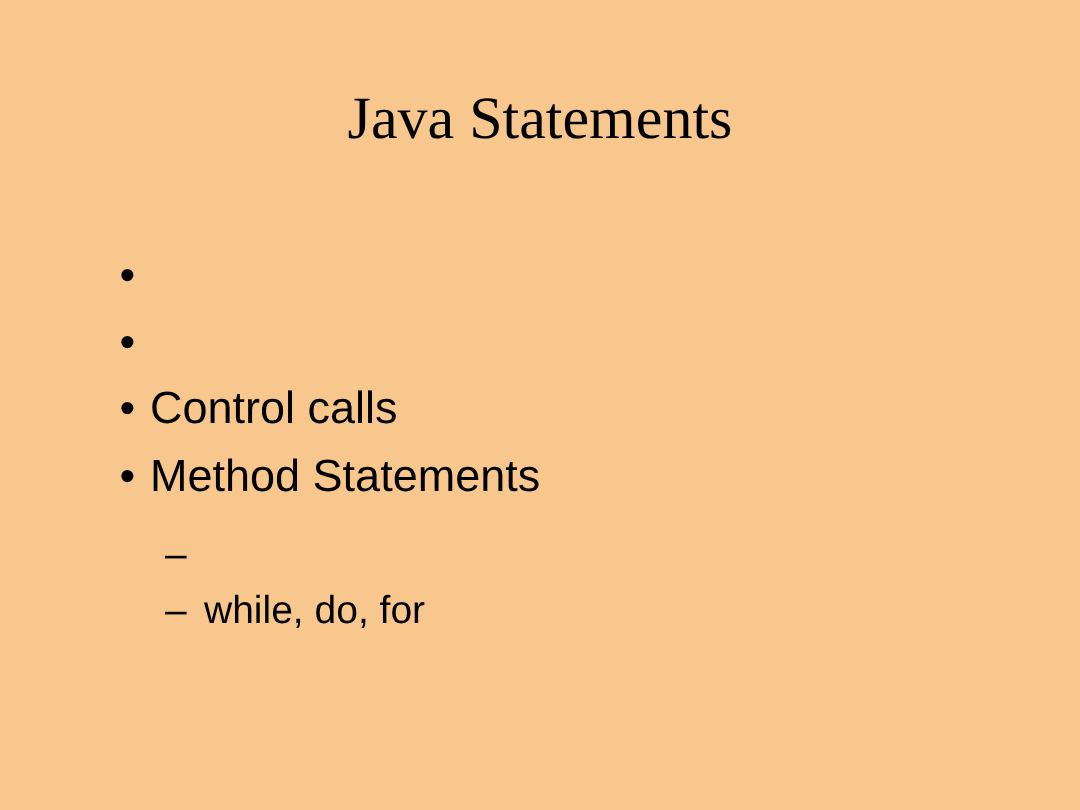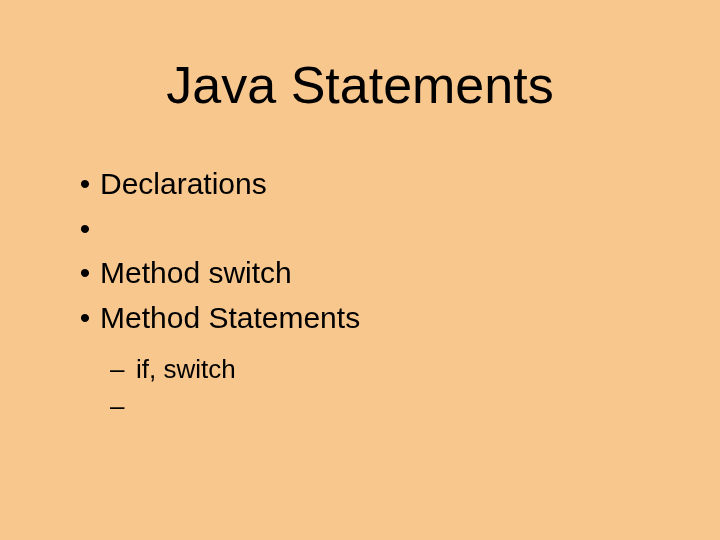--- a/index.html
+++ b/index.html
@@ -19,22 +19,23 @@
     height: 540px;
     position: relative;
     box-sizing: border-box;
   }
   .title {
     position: absolute;
     top: 55px;
     left: 0;
     width: 100%;
     text-align: center;
-    font-size: 52px;
+    font-size: 40px;
     font-weight: 400;
+    font-family: Liberation Serif, serif;
   }
   .content {
     position: absolute;
     top: 160px;
     left: 70px;
     right: 40px;
     font-size: 30px;
     line-height: 1.35;
   }
   .level1 {
@@ -68,39 +69,38 @@
 <body>
 
 <div class="slide">
 
   <div class="title">Java Statements</div>
 
   <div class="content">
 
     <div class="level1">
       <span class="bullet">•</span>
-      <span>Declarations</span>
     </div>
     <div class="level1">
       <span class="bullet">•</span>
     </div>
     <div class="level1">
       <span class="bullet">•</span>
-      <span>Method switch</span>
+      <span>Control calls</span>
     </div>
     <div class="level1">
       <span class="bullet">•</span>
       <span>Method Statements</span>
     </div>
 
     <div class="level2-group">
       <div class="level2">
         <span class="dash">–</span>
-        <span>if, switch</span>
       </div>
       <div class="level2">
         <span class="dash">–</span>
+        <span>while, do, for</span>
       </div>
     </div>
 
   </div>
 
 </div>
 
 </body></html>

